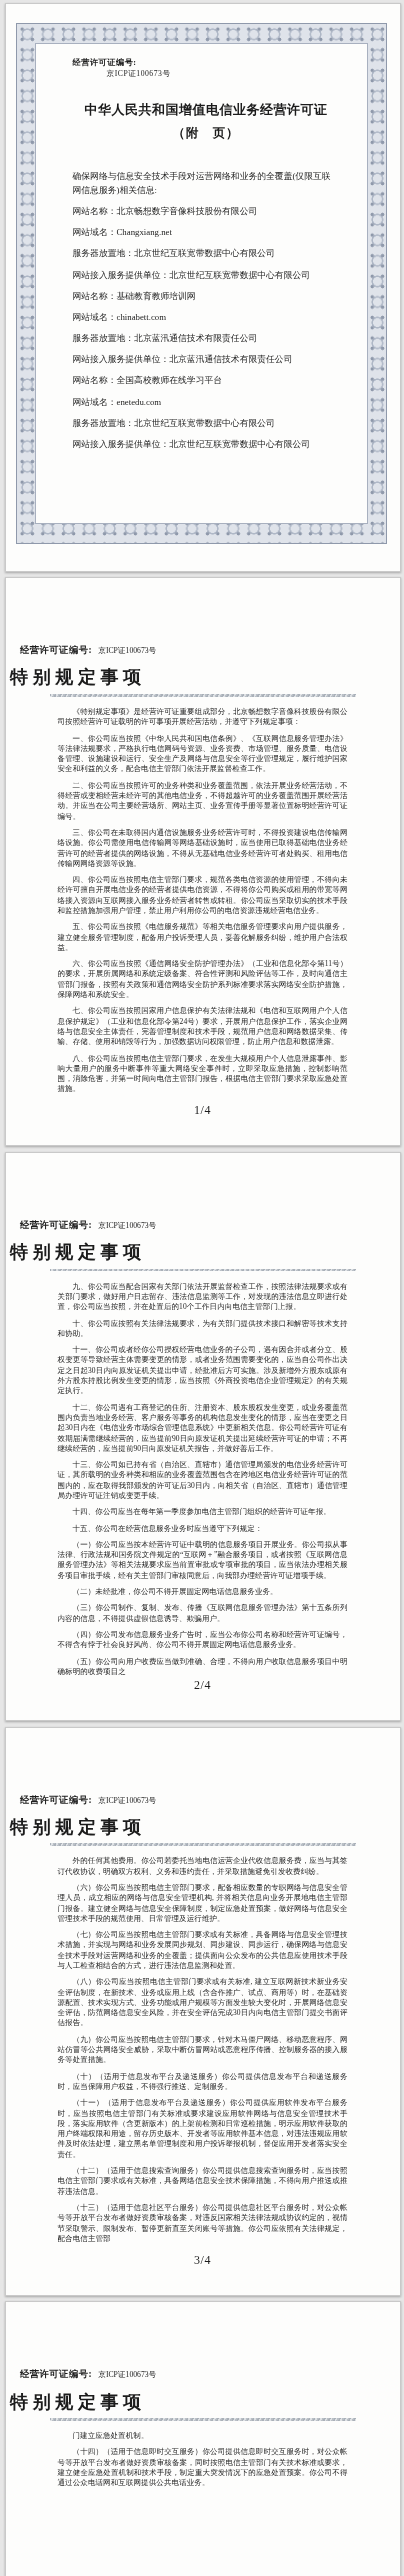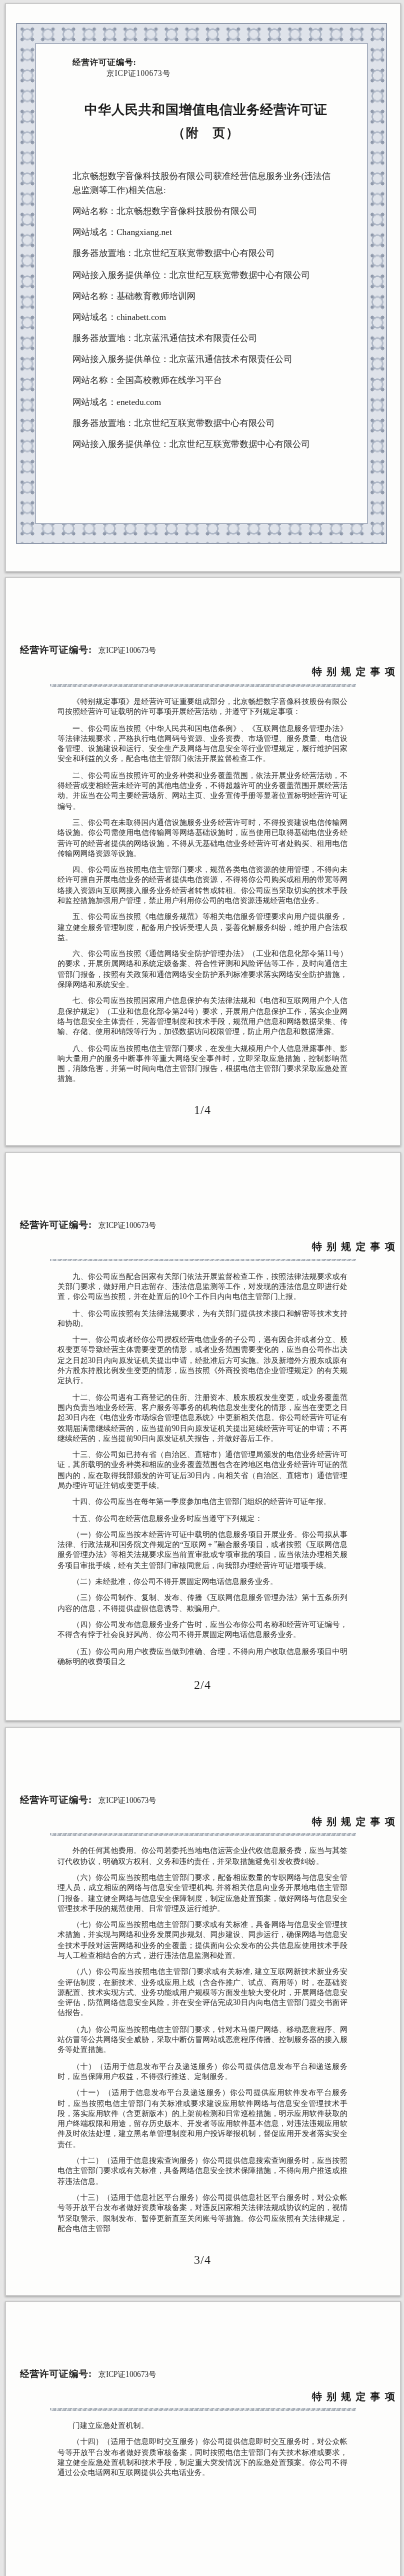--- a/index.html
+++ b/index.html
@@ -51,21 +51,21 @@
     margin-top:6.2px; letter-spacing:1px;
   }
   .cert-body{margin-top:27px; width:261px;}
   .cert-intro{font-size:8.8px; line-height:14px; margin:0 0 7.2px 0;}
   .cert-lines p{font-size:8.8px; line-height:14px; margin:0 0 7.2px 0;}
   
   .sp-header{padding:66px 0 0 14.4px;}
   .sp-no-label{font-size:9.3px; font-weight:bold; letter-spacing:0.5px;}
   .sp-no-value{font-size:7.7px; margin-left:4.1px;}
   .sp-title{
-    text-align:right; font-size:10px; font-weight:bold;
+    text-align:left; font-size:18px; font-weight:bold;
     letter-spacing:4.6px; margin-top:8.2px; text-indent:4.6px;
   }
   .sp-rule{
     height:2.6px; width:306px; margin:4.6px auto 0 auto;
     background:repeating-linear-gradient(115deg, #9ba3ad 0 1.5px, #d9dde1 1.5px 3.1px, #aeb5bd 3.1px 4.6px);
     opacity:.85;
   }
   .sp-body{margin:10.3px auto 0 auto; width:302px;}
   .sp-body p{
     font-size:7.5px; line-height:10.3px; margin:6px;
@@ -84,21 +84,21 @@
   <div class="page">
     <div class="cert-frame">
       <div class="cert-frame-inner"></div>
     </div>
     <div class="cert-content">
       <div class="cert-no-label">经营许可证编号:</div>
       <div class="cert-no-value">京ICP证100673号</div>
       <div class="cert-title">中华人民共和国增值电信业务经营许可证</div>
       <div class="cert-subtitle">（附　页）</div>
       <div class="cert-body">
-        <p class="cert-intro">北京畅想数字音像科技股份有限公司获准经营信息服务业务(违法信息监测等工作)相关信息:</p>
+        <p class="cert-intro">确保网络与信息安全技术手段对运营网络和业务的全覆盖(仅限互联网信息服务)相关信息:</p>
         <div class="cert-lines">
             <p>网站名称：北京畅想数字音像科技股份有限公司</p>
             <p>网站域名：Changxiang.net</p>
             <p>服务器放置地：北京世纪互联宽带数据中心有限公司</p>
             <p>网站接入服务提供单位：北京世纪互联宽带数据中心有限公司</p>
             <p>网站名称：基础教育教师培训网</p>
             <p>网站域名：chinabett.com</p>
             <p>服务器放置地：北京蓝汛通信技术有限责任公司</p>
             <p>网站接入服务提供单位：北京蓝汛通信技术有限责任公司</p>
             <p>网站名称：全国高校教师在线学习平台</p>

